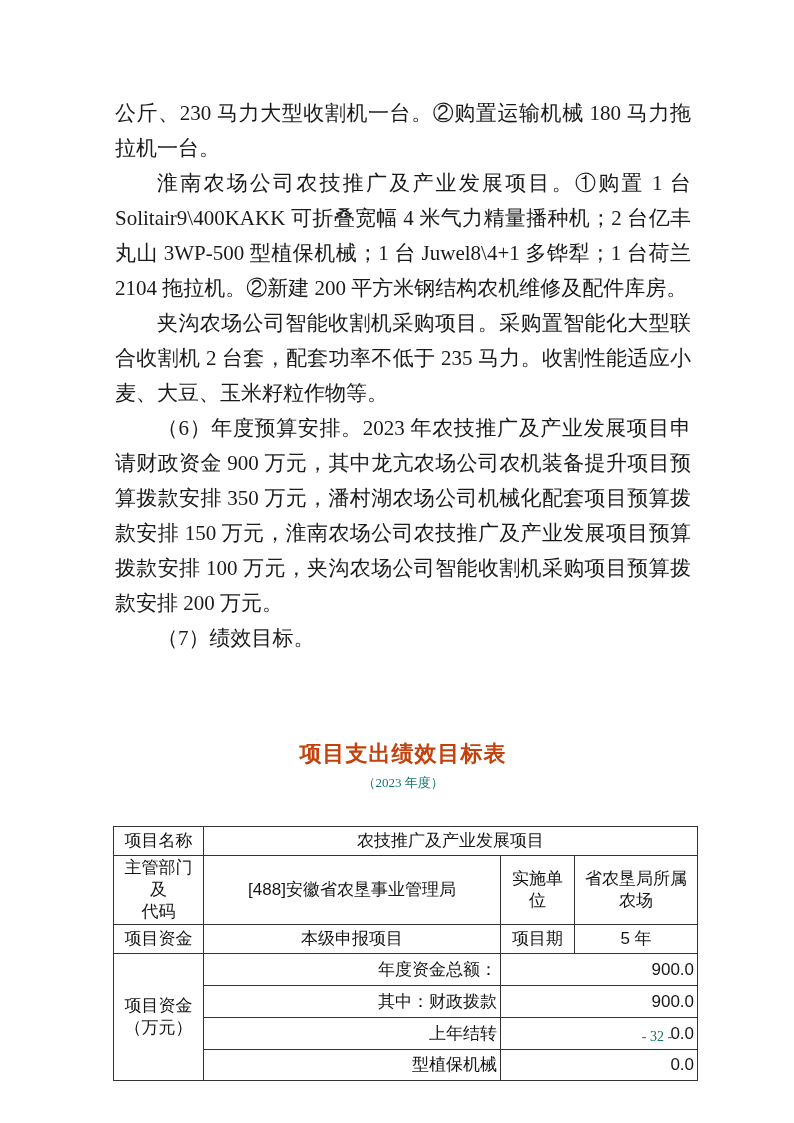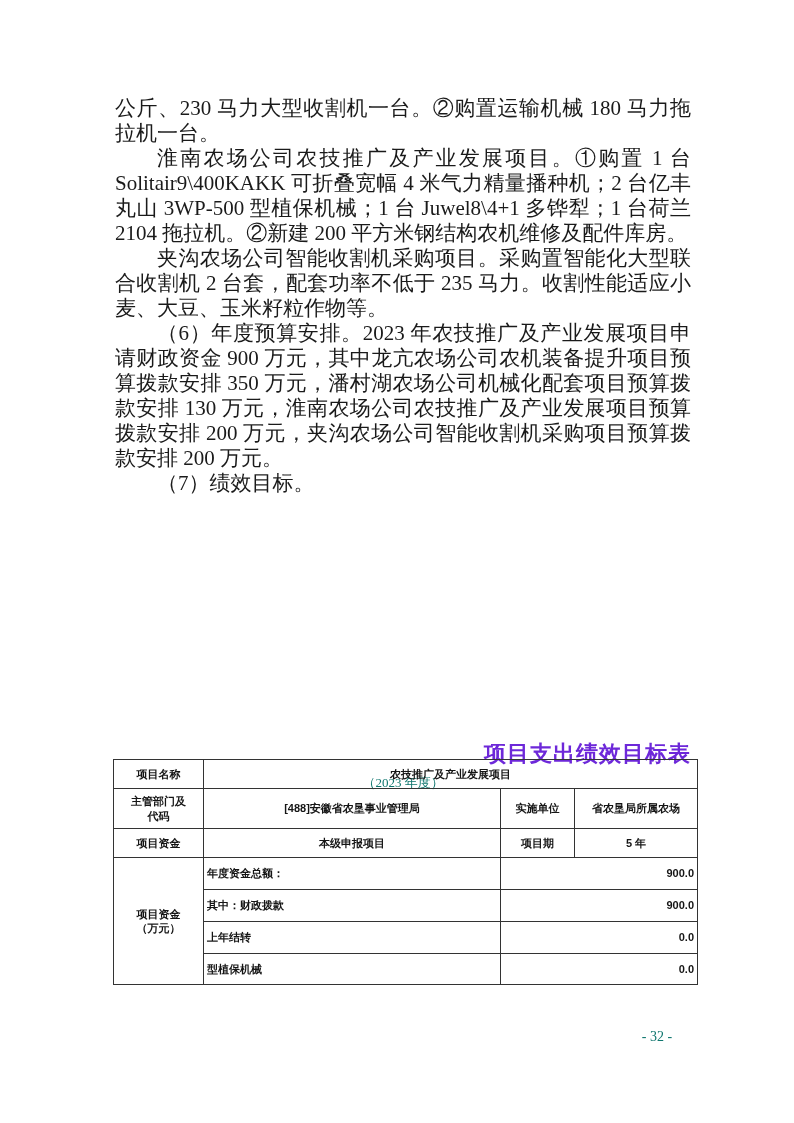--- a/index.html
+++ b/index.html
@@ -9,77 +9,77 @@
     margin:0 auto;
     background:#ffffff;
     color:#1a1a1a;
     font-family:"Liberation Serif","DejaVu Serif",serif;
     overflow:hidden;
   }
   .content{
     position:absolute;
     left:115px;top:96px;width:576px;
     font-size:21px;
-    line-height:25px;
+    line-height:35px;
     text-align:justify;
   }
   .content p{margin:0;text-indent:2em;}
   .content p.no-indent{text-indent:0;}
   .tbl-title{
     position:absolute;left:115px;top:739px;width:576px;
-    margin:0;text-align:right;
-    font-size:22px;font-weight:bold;color:#6d28d9;
+    margin:0;text-align:center;
+    font-size:22px;font-weight:bold;color:#c2410c;
     letter-spacing:1px;
   }
   .tbl-subtitle{
     position:absolute;left:115px;top:774px;width:576px;
     text-align:center;font-size:13px;color:#0f766e;
   }
   table.perf{
-    position:absolute;left:113px;top:759px;
+    position:absolute;left:113px;top:826px;
     width:584px;
     border-collapse:collapse;table-layout:fixed;
     font-family:"Liberation Sans","DejaVu Sans",sans-serif;
-    font-size:11px;font-weight:700;color:#151515;
+    font-size:17px;font-weight:400;color:#151515;
     line-height:1.3;
   }
   table.perf td{
     border:1px solid #333;
     padding:1px 3px;
     vertical-align:middle;
     overflow:hidden;
   }
   tr.r1 td{height:26px;}
   tr.r2 td{height:37px;}
   tr.r3 td{height:26px;}
   tr.rm td{height:29px;}
   tr.rm-last td{height:28px;}
   td.lab{text-align:center;}
   td.pre{white-space:pre-line;}
   td.val-c{text-align:center;}
-  td.mlab{text-align:left;}
+  td.mlab{text-align:right;}
   td.ind1{padding-left:14px;}
   td.ind2{padding-left:30px;}
   td.ind3{padding-left:72px;}
   td.mval{text-align:right;padding-right:8px;}
   .page-num{
     position:absolute;top:1029px;left:612px;width:90px;
     text-align:center;font-size:14px;color:#0f766e;
   }
 </style>
 </head>
 <body>
 
 <div class="page">
 
   <div class="content">
     <p class="no-indent">公斤、230 马力大型收割机一台。②购置运输机械 180 马力拖拉机一台。</p>
     <p>淮南农场公司农技推广及产业发展项目。①购置 1 台 Solitair9\400KAKK 可折叠宽幅 4 米气力精量播种机；2 台亿丰丸山 3WP-500 型植保机械；1 台 Juwel8\4+1 多铧犁；1 台荷兰 2104 拖拉机。②新建 200 平方米钢结构农机维修及配件库房。</p>
     <p>夹沟农场公司智能收割机采购项目。采购置智能化大型联合收割机 2 台套，配套功率不低于 235 马力。收割性能适应小麦、大豆、玉米籽粒作物等。</p>
-    <p>（6）年度预算安排。2023 年农技推广及产业发展项目申请财政资金 900 万元，其中龙亢农场公司农机装备提升项目预算拨款安排 350 万元，潘村湖农场公司机械化配套项目预算拨款安排 130 万元，淮南农场公司农技推广及产业发展项目预算拨款安排 200 万元，夹沟农场公司智能收割机采购项目预算拨款安排 200 万元。</p>
+    <p>（6）年度预算安排。2023 年农技推广及产业发展项目申请财政资金 900 万元，其中龙亢农场公司农机装备提升项目预算拨款安排 350 万元，潘村湖农场公司机械化配套项目预算拨款安排 150 万元，淮南农场公司农技推广及产业发展项目预算拨款安排 100 万元，夹沟农场公司智能收割机采购项目预算拨款安排 200 万元。</p>
     <p>（7）绩效目标。</p>
   </div>
 
   <h1 class="tbl-title">项目支出绩效目标表</h1>
   <div class="tbl-subtitle">（2023 年度）</div>
 
   <table class="perf">
     <colgroup>
       <col style="width:90px">
       <col style="width:297px">

